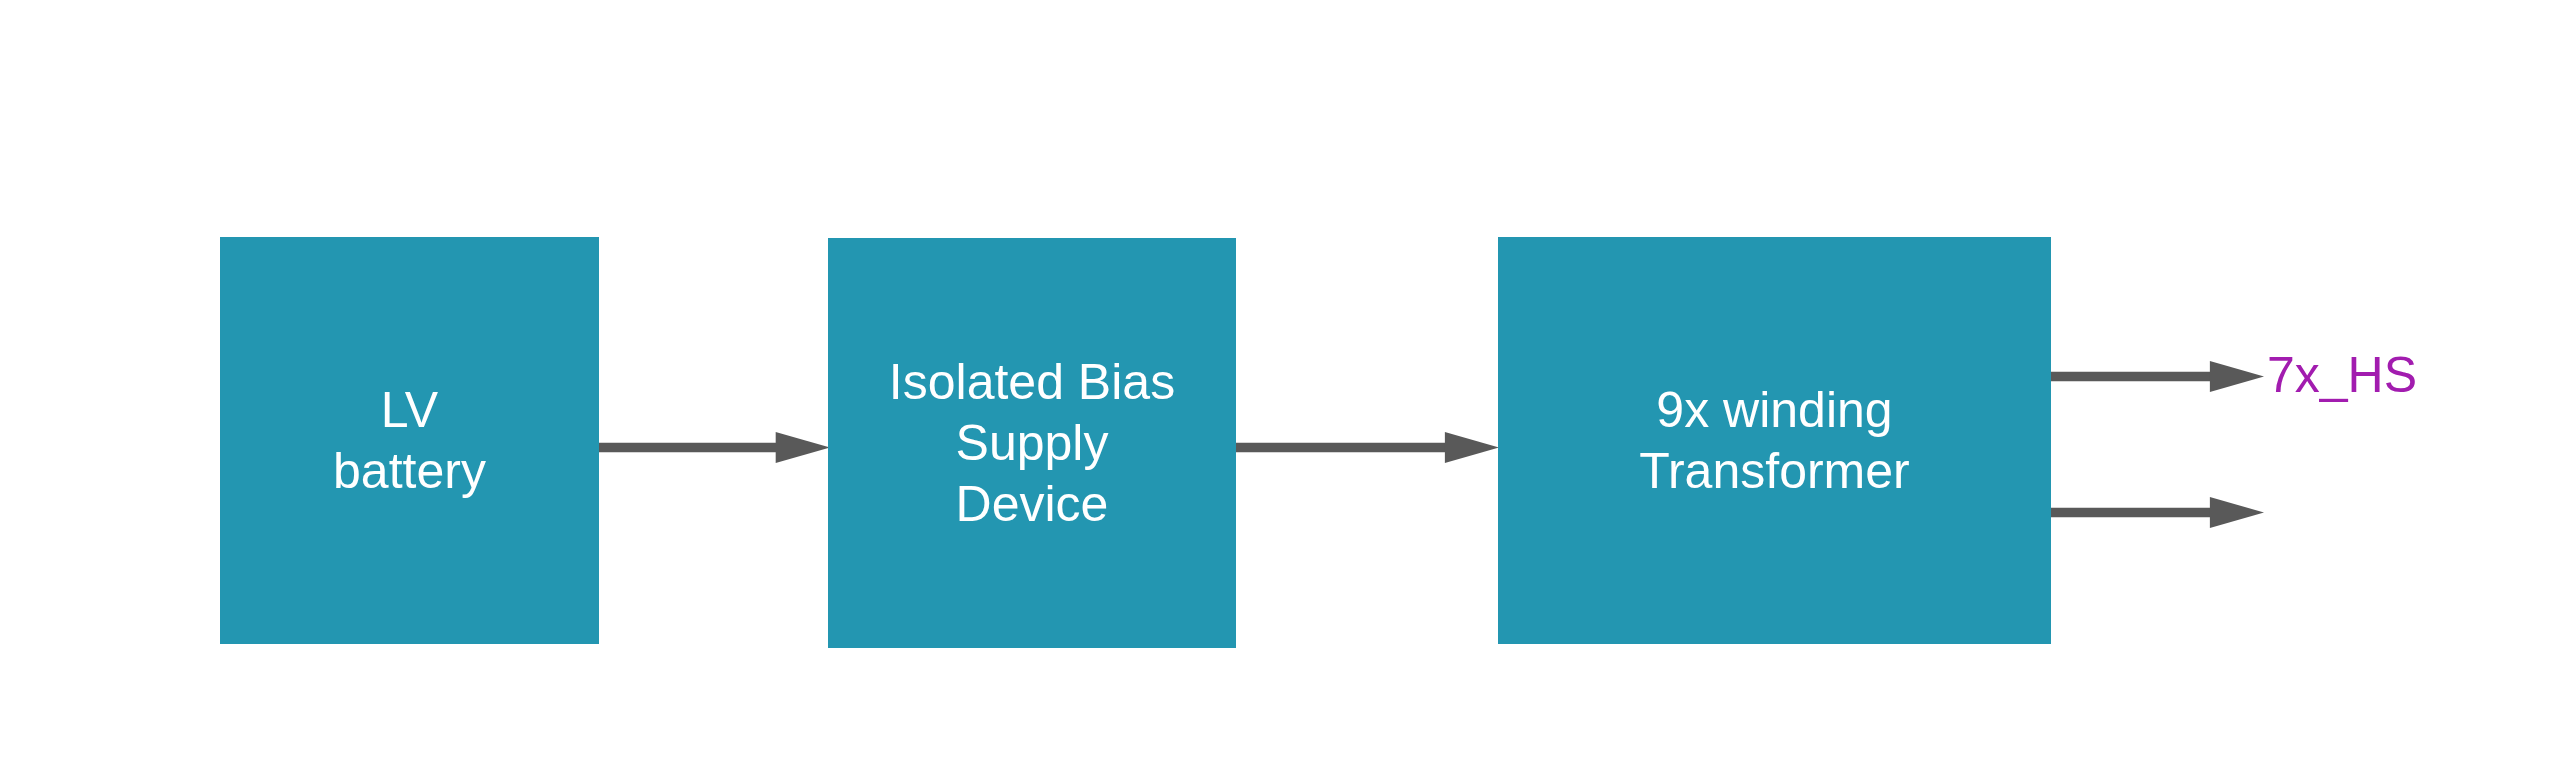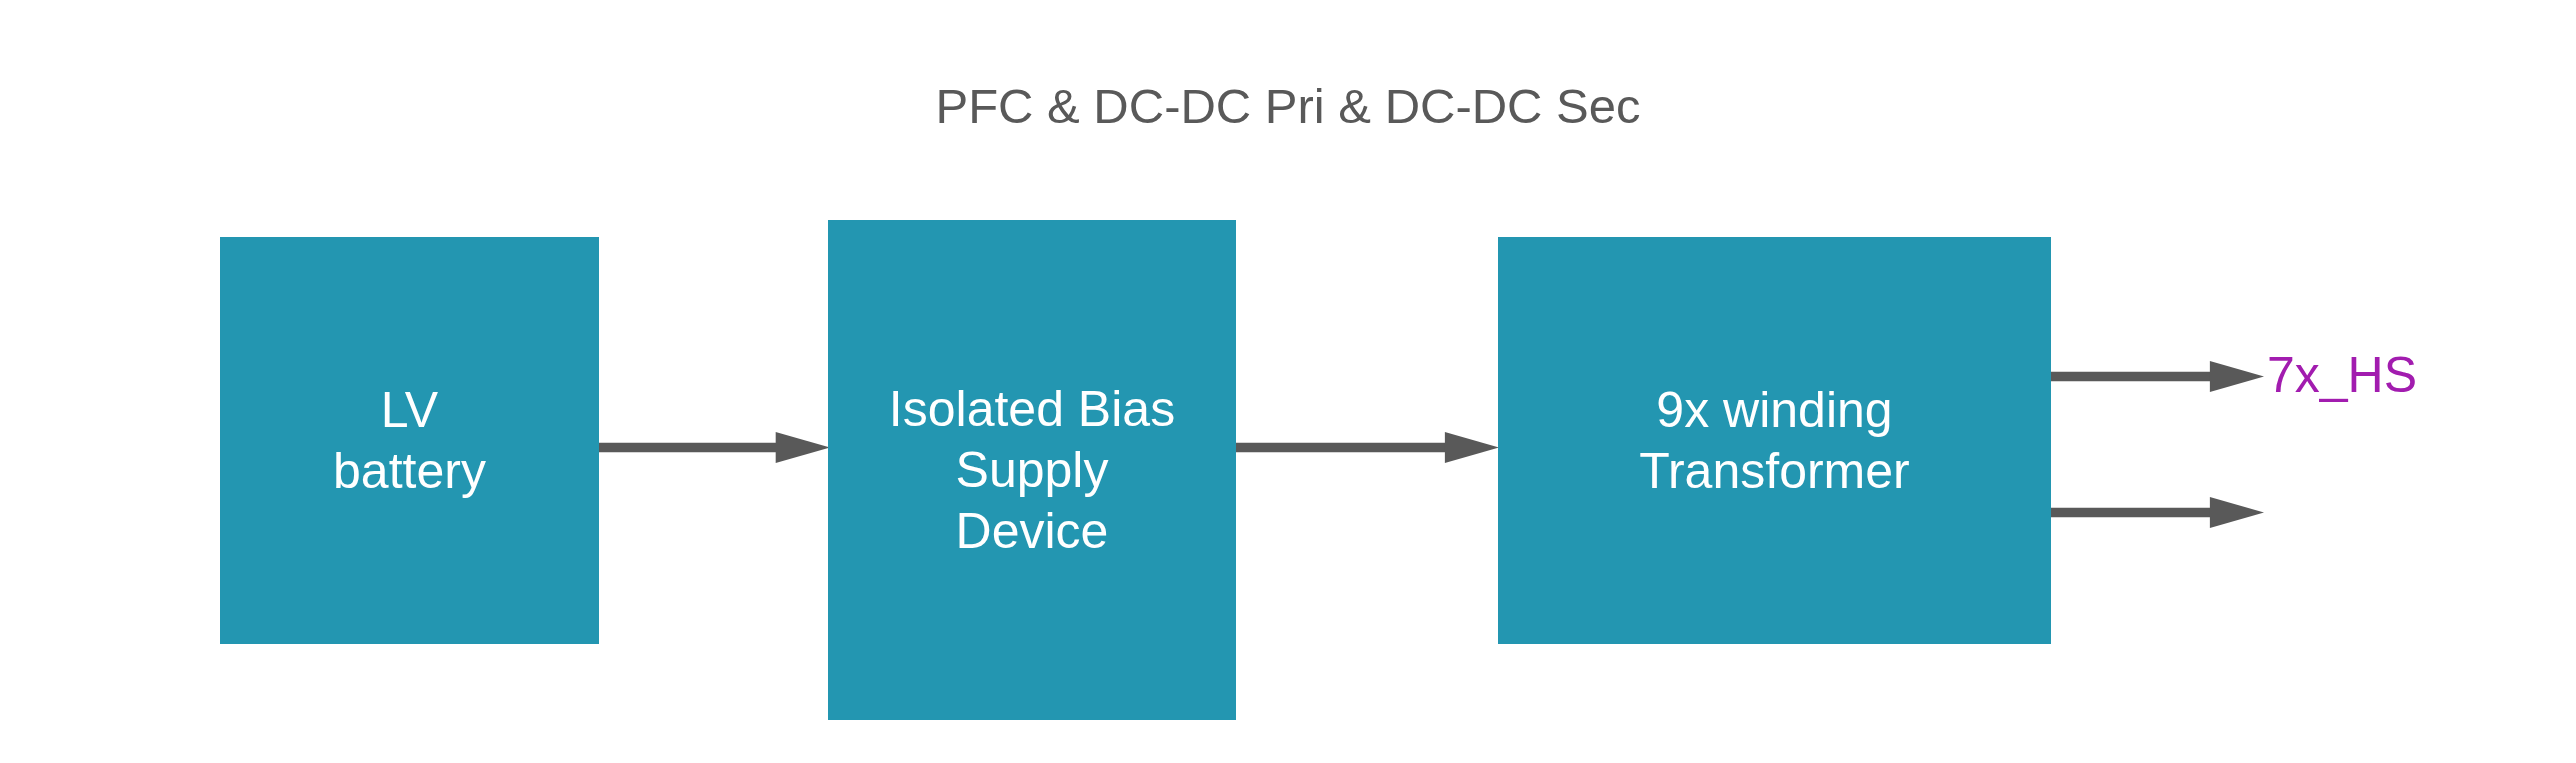--- a/index.html
+++ b/index.html
@@ -48,21 +48,21 @@
     line-height: 61px;
     box-sizing: border-box;
   }
   .block .block-text {
     display: block;
     width: 100%;
     white-space: pre-line;
   }
 
   #block-lv-battery        { left: 220px;  top: 237px; width: 379px; height: 407px; }
-  #block-isolated-bias     { left: 828px;  top: 220px; width: 408px; height: 500px; justify-content: center; }
+  #block-isolated-bias     { left: 828px;  top: 238px; width: 408px; height: 410px; justify-content: center; }
   #block-transformer       { left: 1498px; top: 237px; width: 553px; height: 407px; }
 
   
   .arrow {
     position: absolute;
     height: 31px;
     display: block;
   }
   .arrow svg { display: block; width: 100%; height: 100%; }
 
@@ -80,21 +80,20 @@
     white-space: nowrap;
   }
   #label-hs { left: 2267px; top: 347px; }
   #label-ls { left: 2267px; top: 483px; }
 </style>
 </head>
 <body>
 
 <div id="canvas">
 
-  <div id="diagram-title">PFC &amp; DC-DC Pri &amp; DC-DC Sec</div>
 
   <div class="block" id="block-lv-battery">
     <span class="block-text">LV
 battery</span>
   </div>
 
   <div class="arrow" id="arrow-battery-to-bias">
     <svg viewBox="0 0 268 36" preserveAspectRatio="none">
       <line x1="0" y1="18" x2="212" y2="18" stroke="#595959" stroke-width="11"></line>
       <polygon points="205,0 268,18 205,36" fill="#595959"></polygon>

